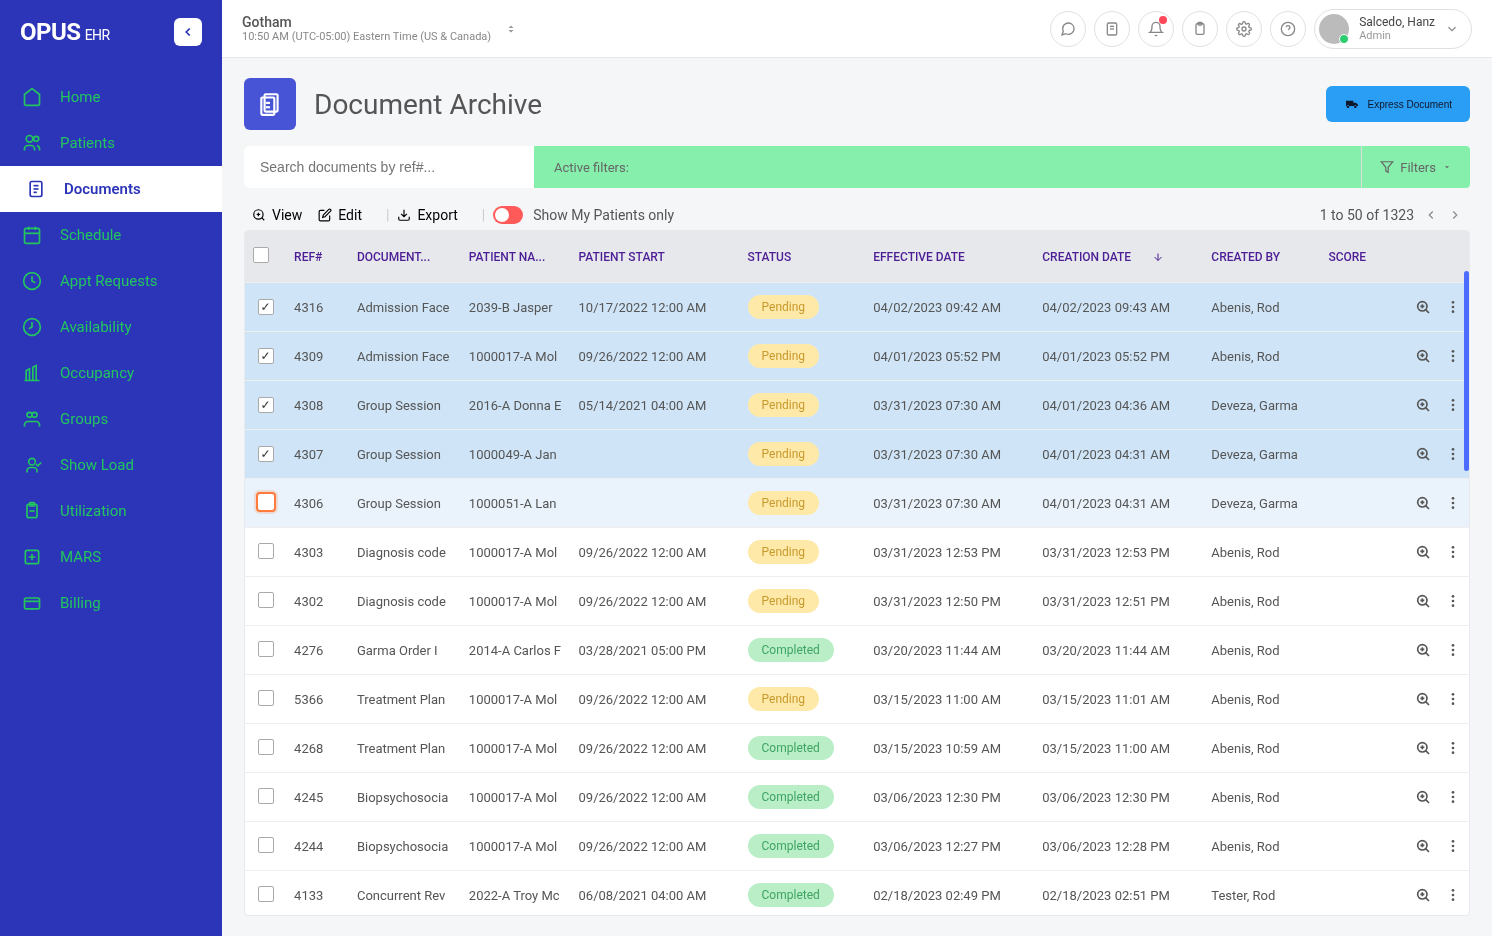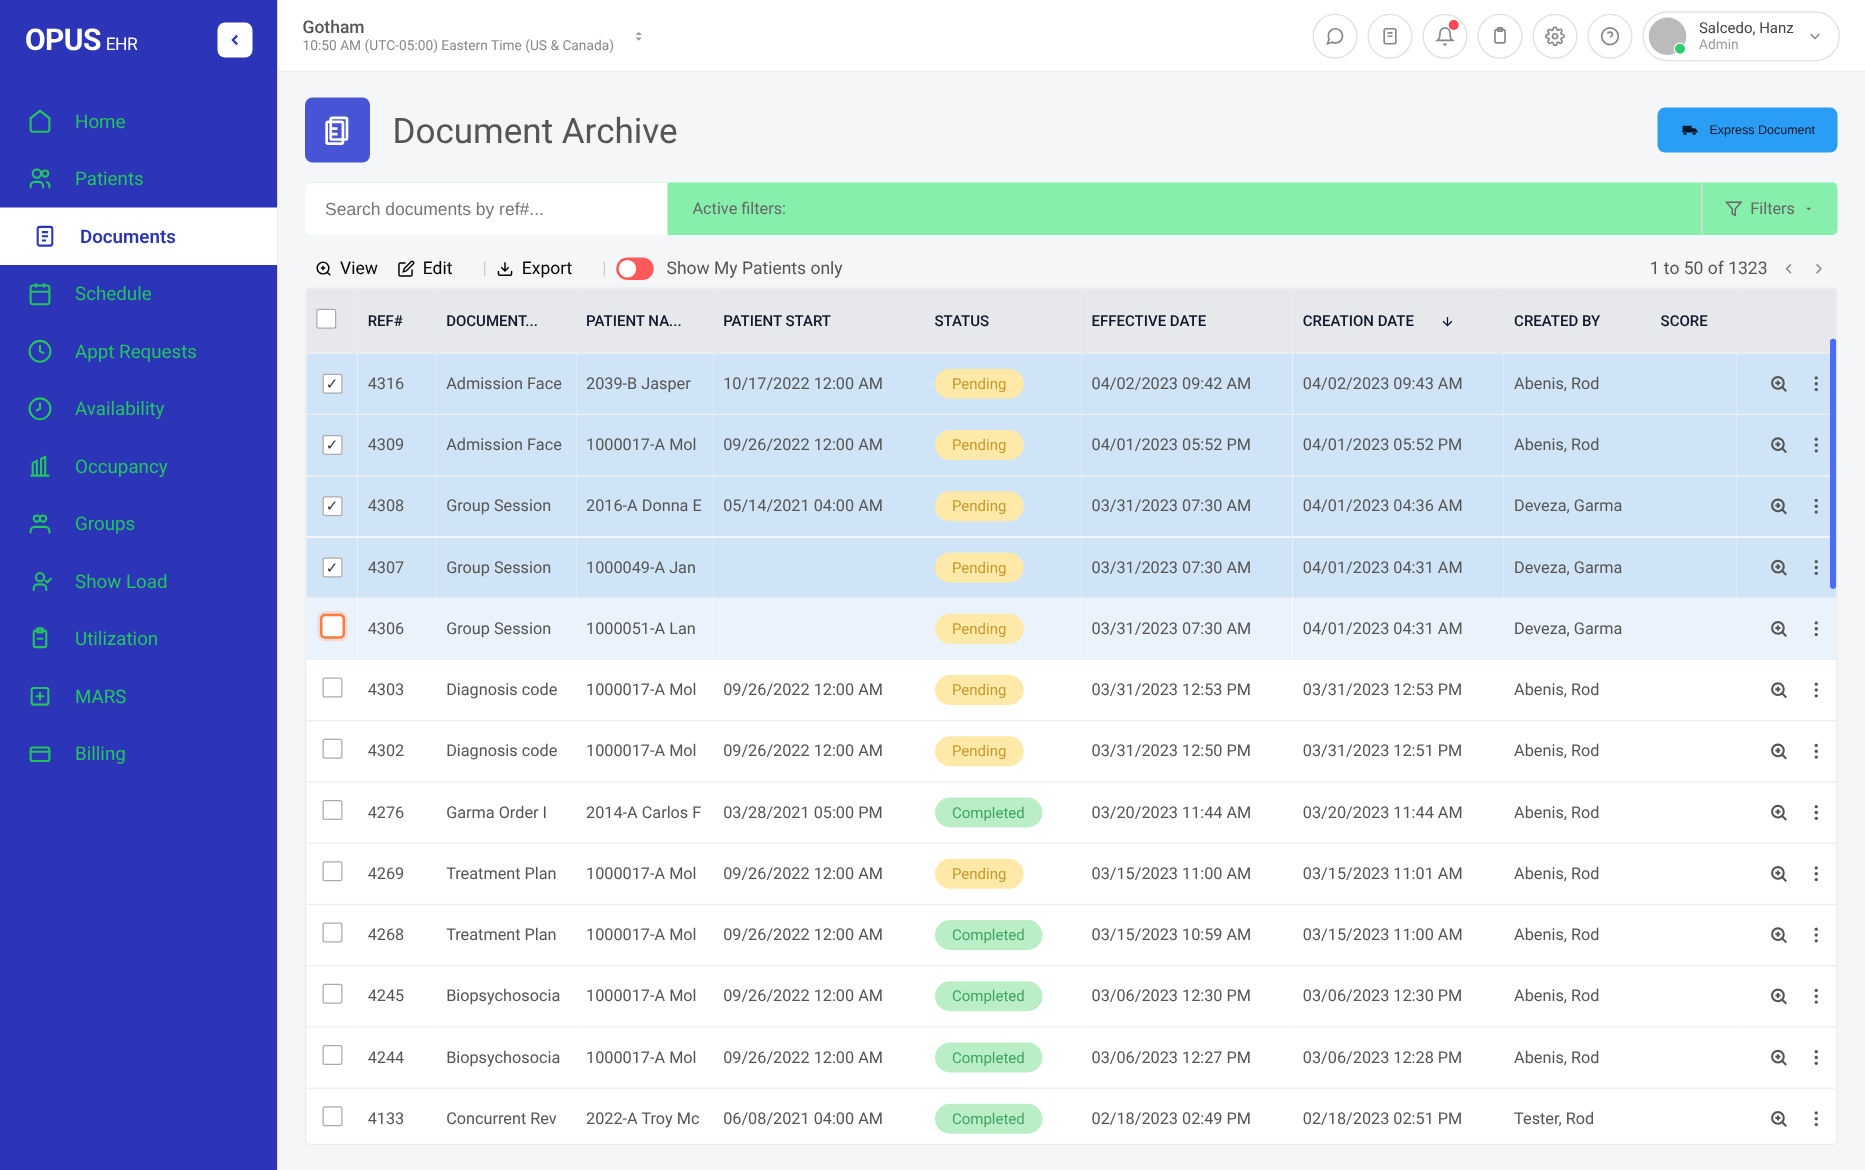--- a/index.html
+++ b/index.html
@@ -42,21 +42,21 @@
 .toolbar { display: flex; align-items: center; padding: 6px 8px; font-size: 14px; }
 .tb-link { color: #000000; display: flex; align-items: center; gap: 6px; margin-right: 16px; cursor: pointer; }
 .tb-sep { color: #ccc; margin: 0 8px; }
 .toggle { width: 30px; height: 18px; background: #ff5a5a; border-radius: 10px; position: relative; margin-right: 10px; }
 .toggle::after { content: ''; position: absolute; width: 14px; height: 14px; background: #fff; border-radius: 50%; top: 2px; left: 2px; }
 .toggle-label { color: #555; }
 .pager { margin-left: auto; display: flex; align-items: center; gap: 10px; color: #555; font-size: 14px; }
 .pager .arrow { color: #888; cursor: pointer; }
 .table-wrap { flex: 1; overflow: hidden; border: 1px solid #e9eaed; border-radius: 4px; background: #fff; position: relative; }
 .table { width: 100%; border-collapse: collapse; font-size: 13px; }
-.table th { background: #e6e8ec; color: #0f172a; font-weight: 500; text-align: left; padding: 16px 8px; font-size: 12px; white-space: nowrap; margin-left: 48px; }
+.table th { background: #e6e8ec; color: #4c1d95; font-weight: 500; text-align: left; padding: 16px 8px; font-size: 12px; white-space: nowrap; margin-left: 48px; }
 .table td { padding: 12px 8px; color: #555; white-space: nowrap; overflow: hidden; text-overflow: ellipsis; }
 .table tr { border-bottom: 1px solid #eee; }
 .table tr.selected { background: #cfe5f7; }
 .table tr.hover-row { background: #eaf3fb; }
 .chk { width: 16px; height: 16px; border: 1px solid #aaa; border-radius: 2px; display: inline-flex; align-items: center; justify-content: center; background: #fff; }
 .chk.checked::after { content: '✓'; font-size: 12px; color: #333; }
 .chk.hl { border: 2px solid #ff7a3d; border-radius: 4px; width: 20px; height: 20px; padding: 6px; box-shadow: 0 0 0 2px rgba(255,122,61,0.2); }
 .badge { padding: 5px 14px; border-radius: 14px; font-size: 12px; display: inline-block; }
 .badge.pending { background: #ffe9a8; color: #c79a2e; }
 .badge.completed { background: #b9eec7; color: #3fa463; }
@@ -605,21 +605,21 @@
                         <circle cx="12" cy="5" r="2"></circle>
                         <circle cx="12" cy="12" r="2"></circle>
                         <circle cx="12" cy="19" r="2"></circle>
                       </svg>
                     </span>
                   </div>
                 </td>
               </tr>
               <tr>
                 <td class="col-chk"><span class="chk"></span></td>
-                <td class="col-ref">4269</td>
+                <td class="col-ref">5366</td>
                 <td class="col-doc">Treatment Plan</td>
                 <td class="col-pat">1000017-A Mol</td>
                 <td class="col-start">09/26/2022 12:00 AM</td>
                 <td class="col-status"><span class="badge pending">Pending</span></td>
                 <td class="col-eff">03/15/2023 11:00 AM</td>
                 <td class="col-creat">03/15/2023 11:01 AM</td>
                 <td class="col-by">Abenis, Rod</td>
                 <td class="col-score"></td>
                 <td class="col-act">
                   <div class="row-actions">

